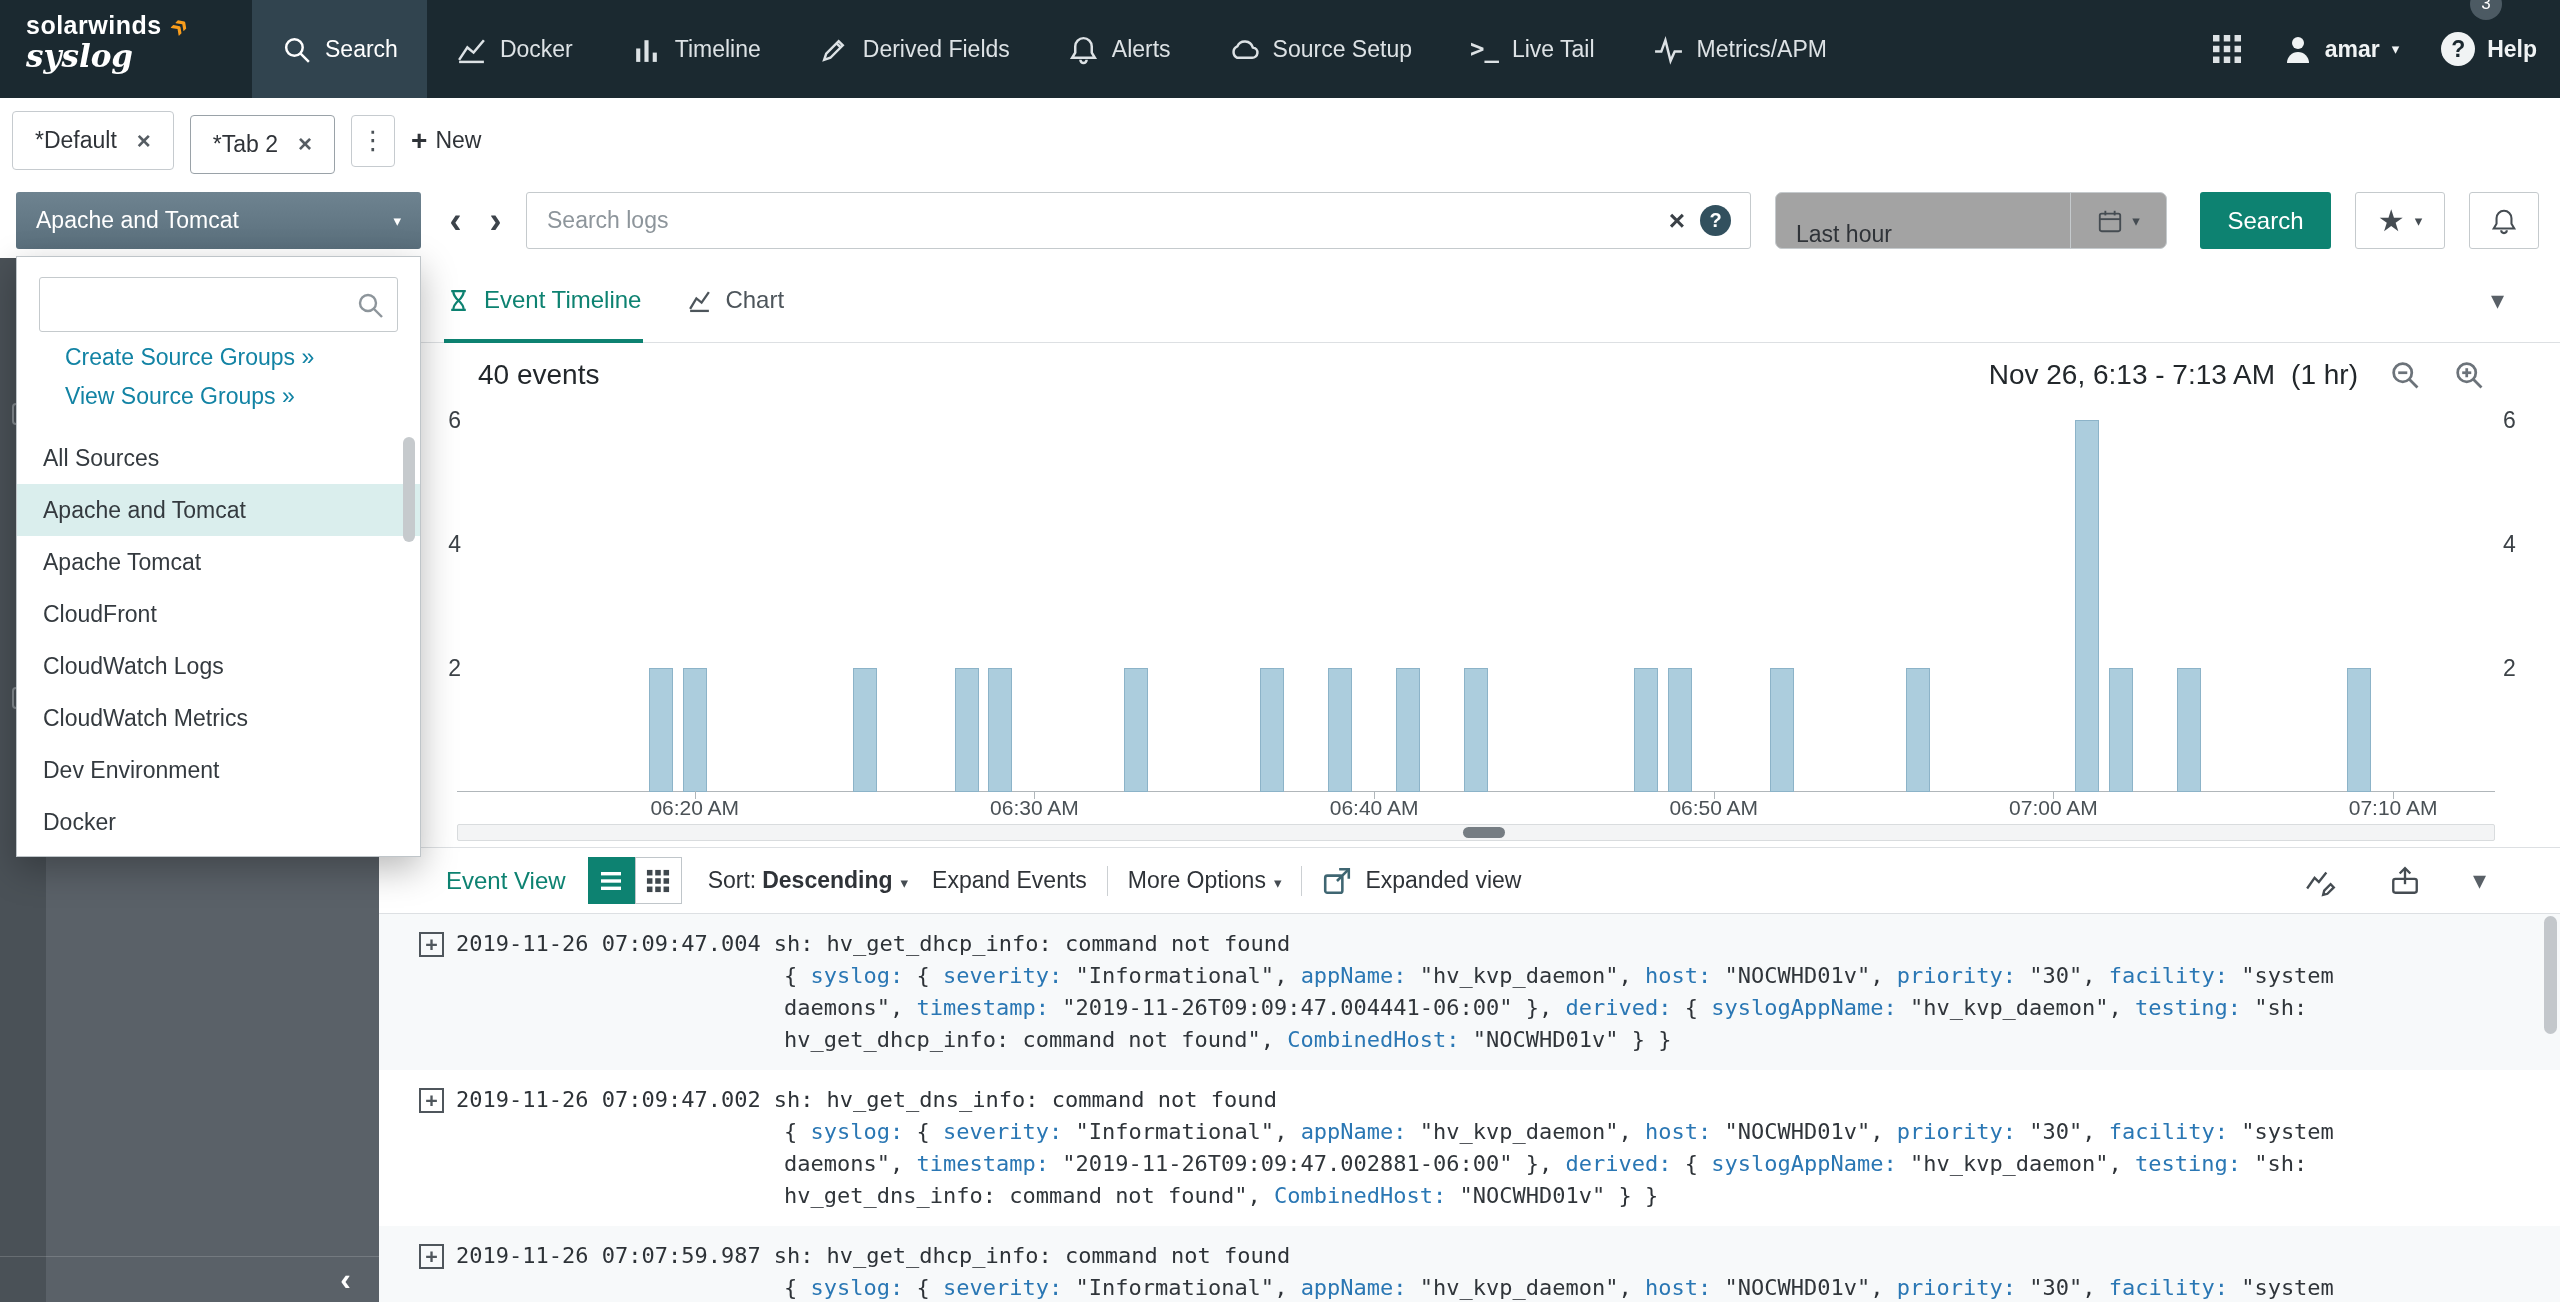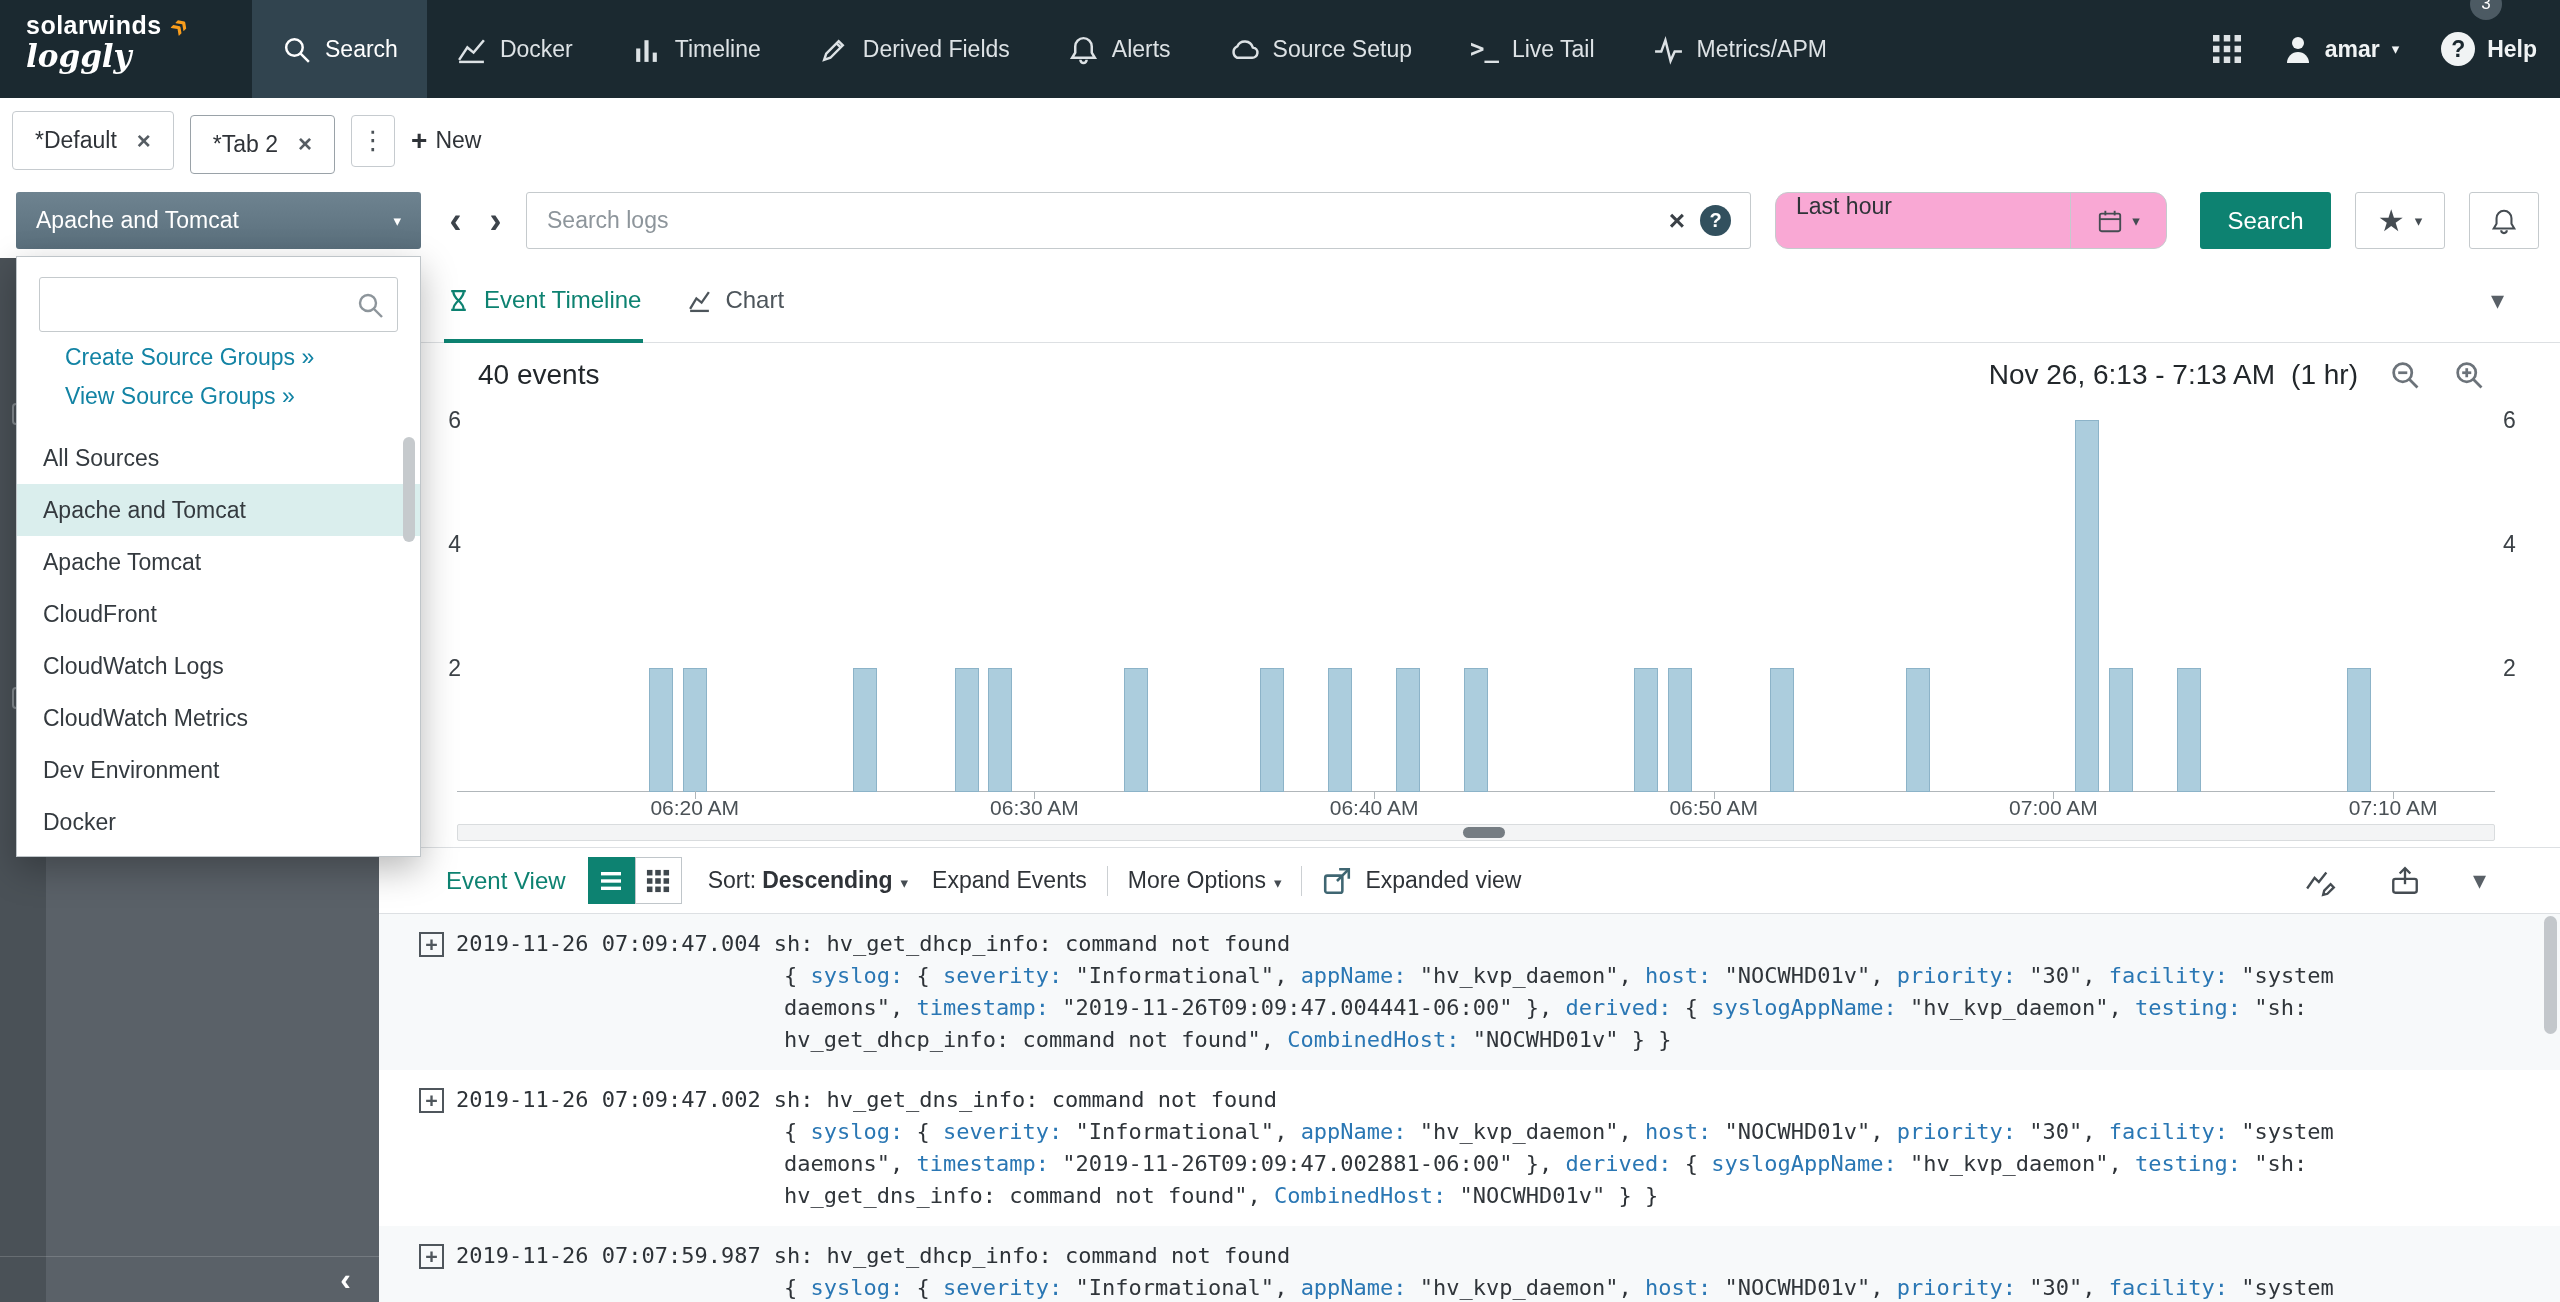--- a/index.html
+++ b/index.html
@@ -40,21 +40,21 @@
   
   .searchrow { height:75px; display:flex; align-items:center; padding-left:16px; background:#fff; }
   .source-btn { width:405px; height:57px; border:none; border-radius:3px; background:linear-gradient(#6e8390,#5a6f7c); color:#fff; font-size:23px; display:flex; align-items:center; justify-content:space-between; padding:0 20px; cursor:pointer; font-family:inherit; }
   .pager { width:85px; margin-left:12px; display:flex; justify-content:center; gap:28px; font-size:36px; color:#3c434a; font-weight:bold; }
   .pager span { cursor:pointer; line-height:1; }
   .search-wrap { position:relative; width:1225px; height:57px; margin-left:8px; }
   .search-wrap input { width:100%; height:100%; border:1px solid #c5cacd; border-radius:3px; padding:0 115px 0 20px; font-size:23px; color:#333; font-family:inherit; }
   .search-wrap input::placeholder { color:#8d959b; }
   .clear-x { position:absolute; right:66px; top:13px; font-size:28px; font-weight:bold; color:#3a4046; cursor:pointer; }
   .help-q { position:absolute; right:20px; top:13px; width:31px; height:31px; border-radius:50%; background:#32505e; color:#fff; font-size:20px; font-weight:bold; display:flex; align-items:center; justify-content:center; cursor:pointer; }
-  .time-box { width:392px; height:57px; margin-left:24px; border:1px solid #c5cacd; border-radius:13px; display:flex; align-items:flex-start; font-size:23px; color:#2f3338; cursor:pointer; background:#f9a8d4; }
+  .time-box { width:392px; height:57px; margin-left:24px; border:1px solid #c5cacd; border-radius:7px; display:flex; align-items:flex-end; font-size:23px; color:#2f3338; cursor:pointer; background:#a3a3a3; }
   .time-label { flex:1; padding-left:20px; }
   .time-cal { width:96px; height:100%; border-left:1px solid #c5cacd; display:flex; align-items:center; justify-content:center; gap:9px; color:#454c52; }
   .time-cal svg { stroke:currentColor; fill:none; stroke-width:2; }
   .search-btn { width:131px; height:57px; margin-left:33px; background:#0d8271; border:none; border-radius:3px; color:#fff; font-size:24px; cursor:pointer; font-family:inherit; }
   .star-btn { width:90px; height:57px; margin-left:24px; border:1px solid #c5cacd; border-radius:3px; background:#fff; display:flex; align-items:center; justify-content:center; gap:10px; color:#454c52; cursor:pointer; }
   .star-glyph { font-size:30px; line-height:1; }
   .bell-btn { width:70px; height:57px; margin-left:24px; border:1px solid #c5cacd; border-radius:3px; background:#fff; display:flex; align-items:center; justify-content:center; color:#454c52; cursor:pointer; }
   .bell-btn svg { stroke:currentColor; fill:none; stroke-width:2.2; }
 
   
@@ -143,21 +143,21 @@
 </style>
 </head>
 <body>
 
 <header class="topnav">
   <div class="brand">
     <div class="brand-l1">
       <span>solarwinds</span>
       <span class="brand-mark">»</span>
     </div>
-    <div class="brand-l2">loggly</div>
+    <div class="brand-l2">syslog</div>
   </div>
   <nav class="navitems">
     <div class="nav-item active">
       <svg viewBox="0 0 30 30">
           <circle cx="13" cy="13" r="8"></circle>
           <line x1="19" y1="19" x2="27" y2="27"></line>
         </svg>
       <span>Search</span>
     </div>
     <div class="nav-item">

